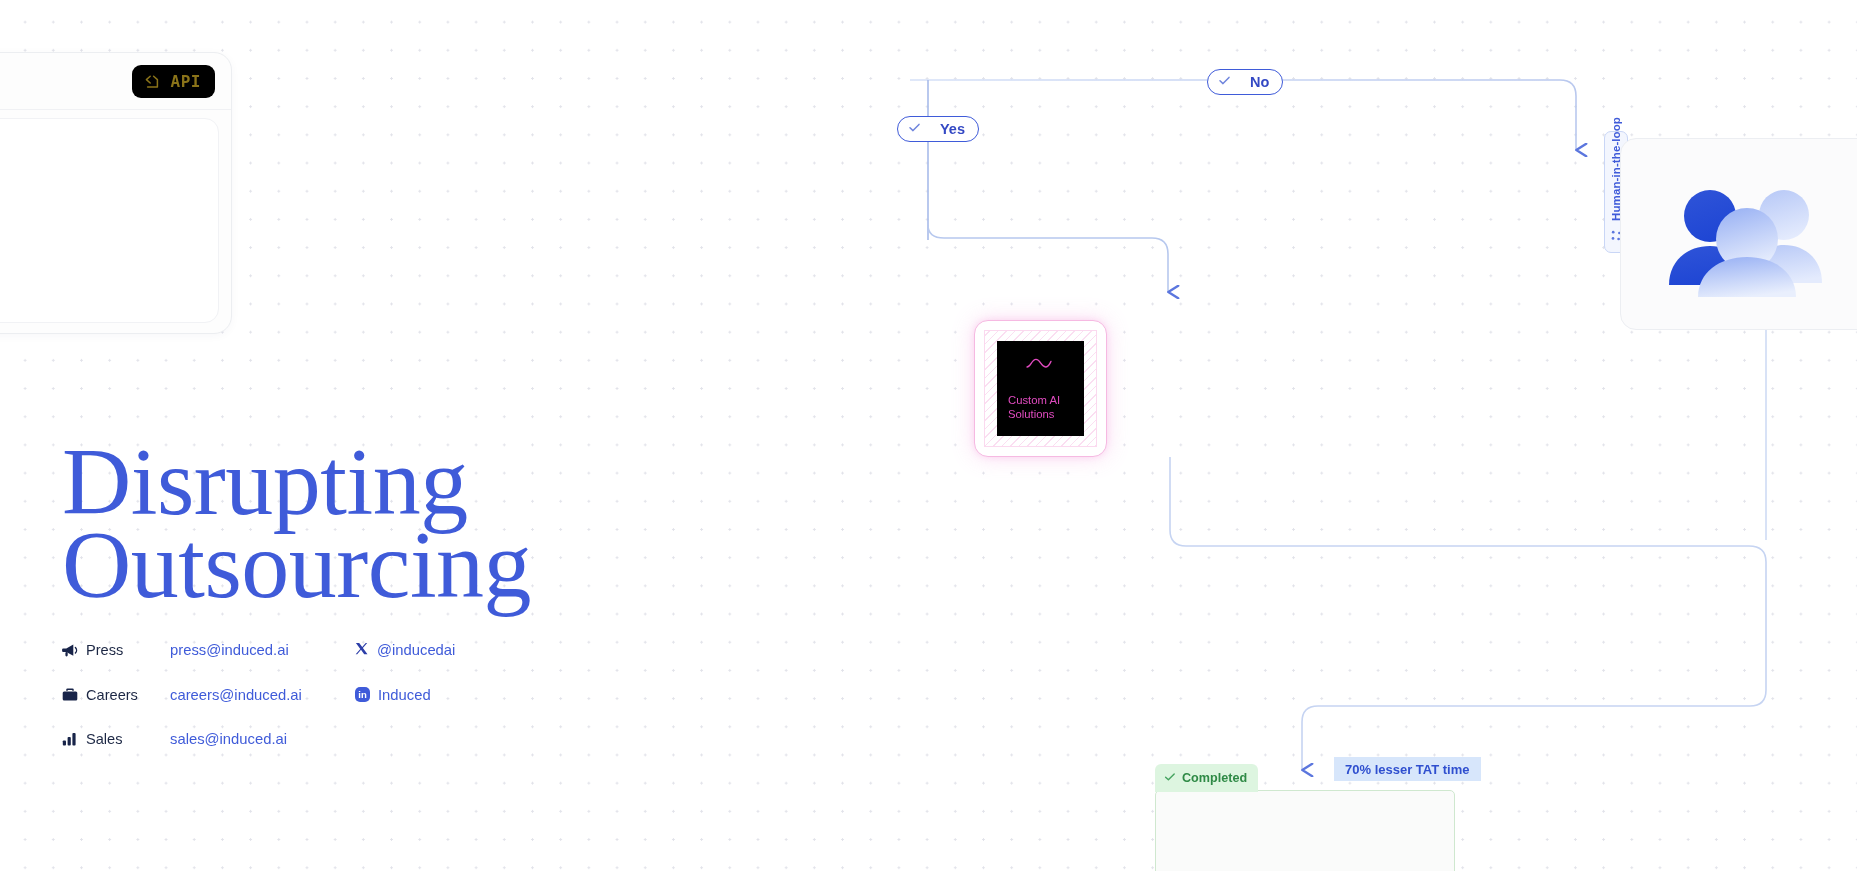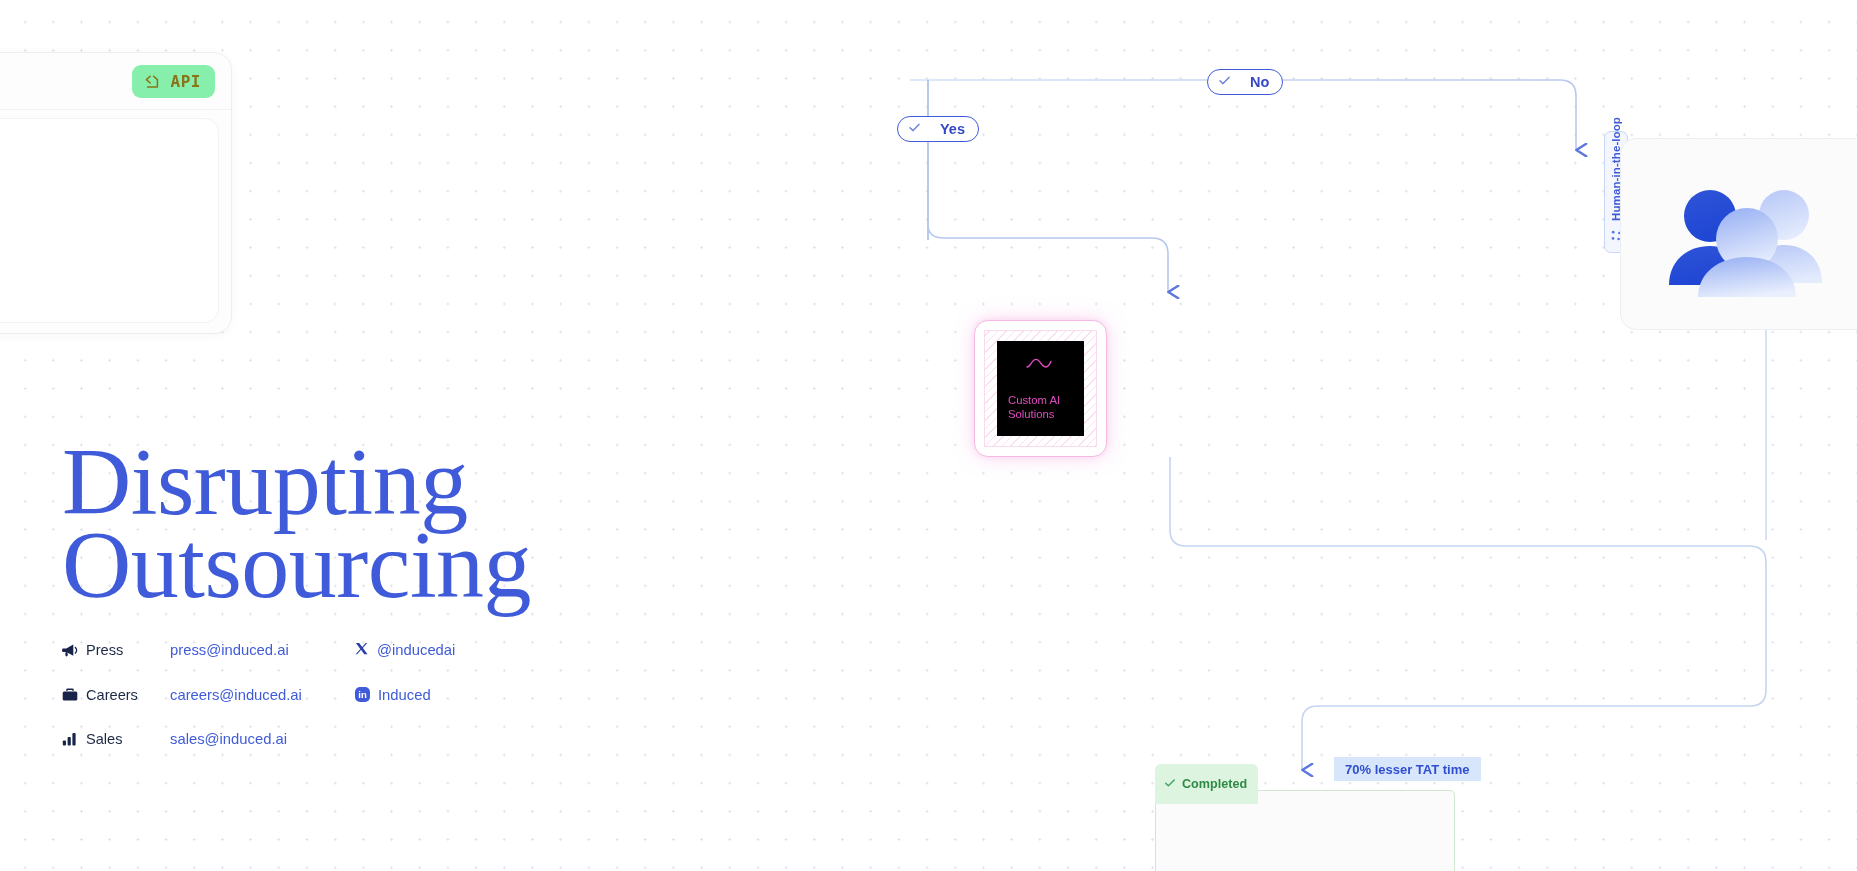--- a/index.html
+++ b/index.html
@@ -45,21 +45,21 @@
     border-bottom: 1px solid #f0f1f4;
     display: flex;
     align-items: center;
     justify-content: flex-end;
     padding-right: 16px;
   }
   .api-badge {
     display: inline-flex;
     align-items: center;
     gap: 9px;
-    background: #86efac;
+    background: #000000;
     color: #8a7319;
     border-radius: 9px;
     padding: 7px 14px 7px 11px;
     font-family: "DejaVu Sans Mono", monospace;
     font-size: 16px;
     font-weight: 700;
     letter-spacing: .5px;
   }
   .api-badge svg { display: block; }
 
@@ -202,21 +202,21 @@
     border: 1px solid #cfe8cf;
     border-radius: 5px;
   }
   .pill-done {
     position: absolute;
     left: 1155px;
     top: 764px;
     display: inline-flex;
     align-items: center;
     gap: 6px;
-    height: 40px;
+    height: 28px;
     padding: 0 11px 0 9px;
     background: #ddf5e0;
     border-radius: 6px 6px 0 0;
     color: #2f8a46;
     font-size: 12.6px;
     font-weight: 600;
     line-height: 1;
     white-space: nowrap;
   }
   .pill-tat {

